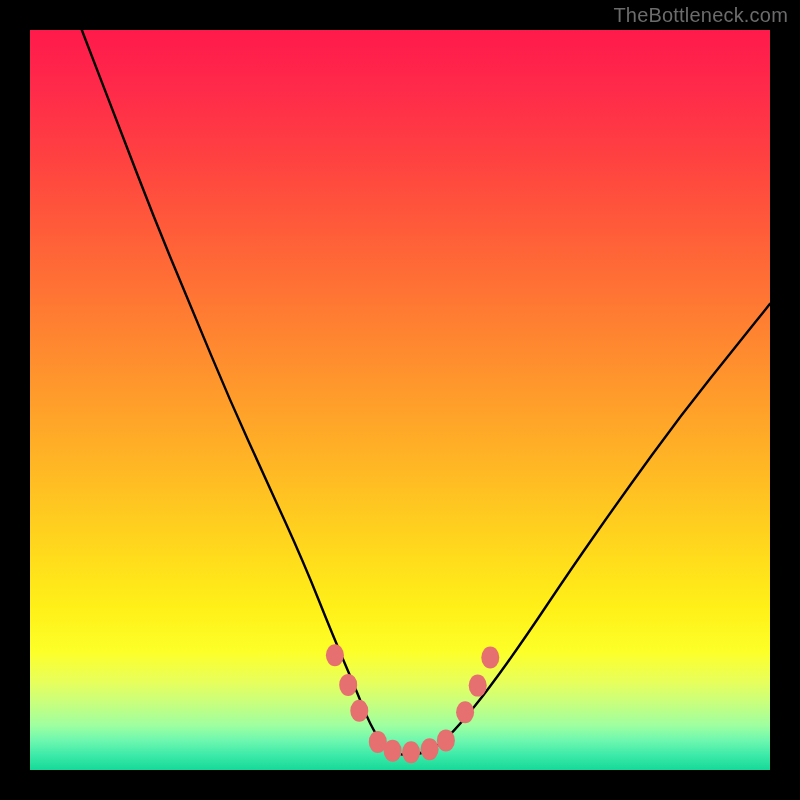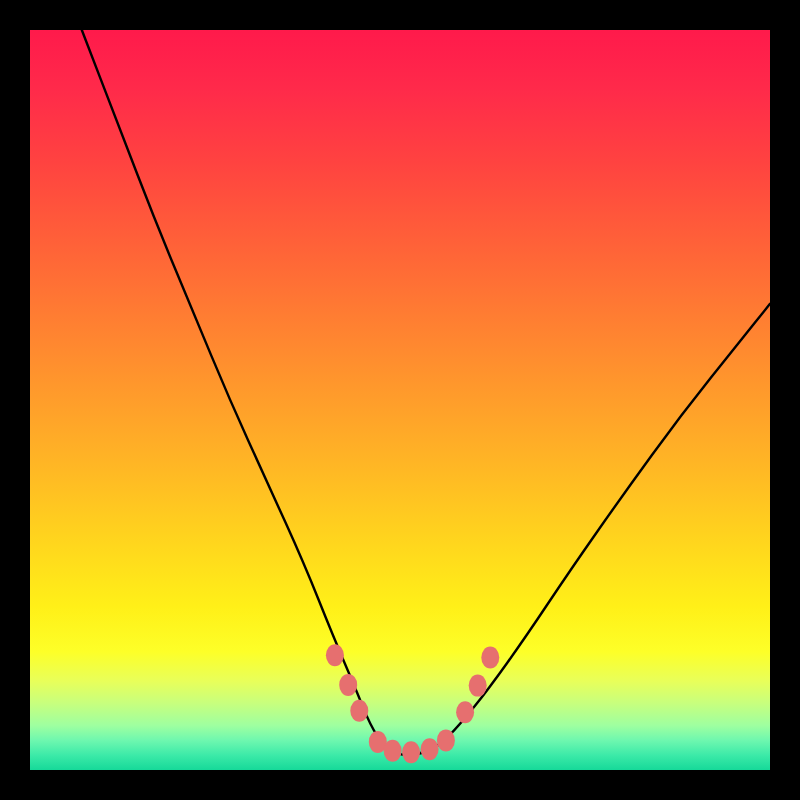--- a/index.html
+++ b/index.html
@@ -85,14 +85,15 @@
           <ellipse cx="399.6" cy="719.3" rx="9" ry="11" class="marker"></ellipse>
           <ellipse cx="415.9" cy="710.4" rx="9" ry="11" class="marker"></ellipse>
           <ellipse cx="435.1" cy="682.3" rx="9" ry="11" class="marker"></ellipse>
           <ellipse cx="447.7" cy="655.6" rx="9" ry="11" class="marker"></ellipse>
           <ellipse cx="460.3" cy="627.5" rx="9" ry="11" class="marker"></ellipse>
         </g>
     </svg>
 
   </div>
 
+  <div class="watermark">TheBottleneck.com</div>
 
 </div>
 
 </body></html>

